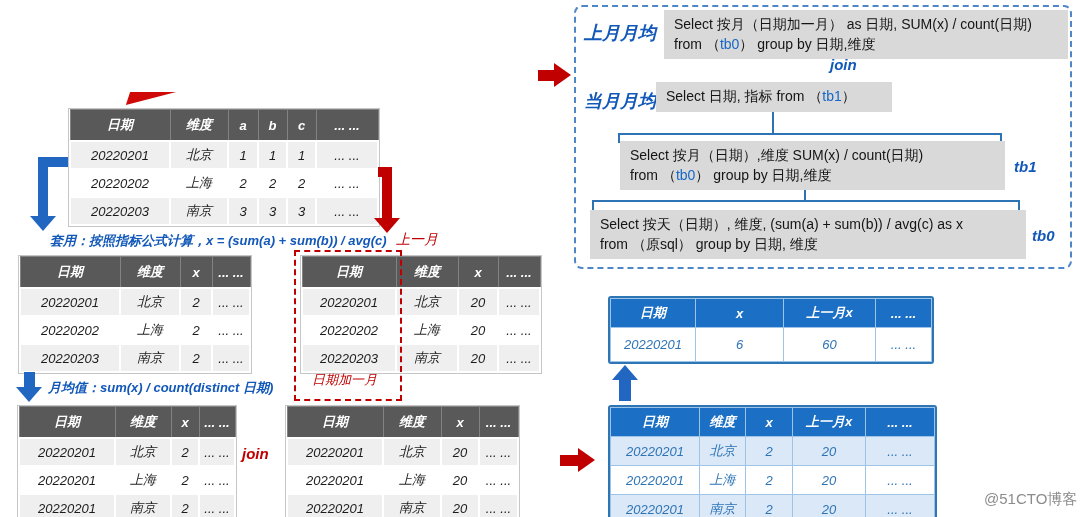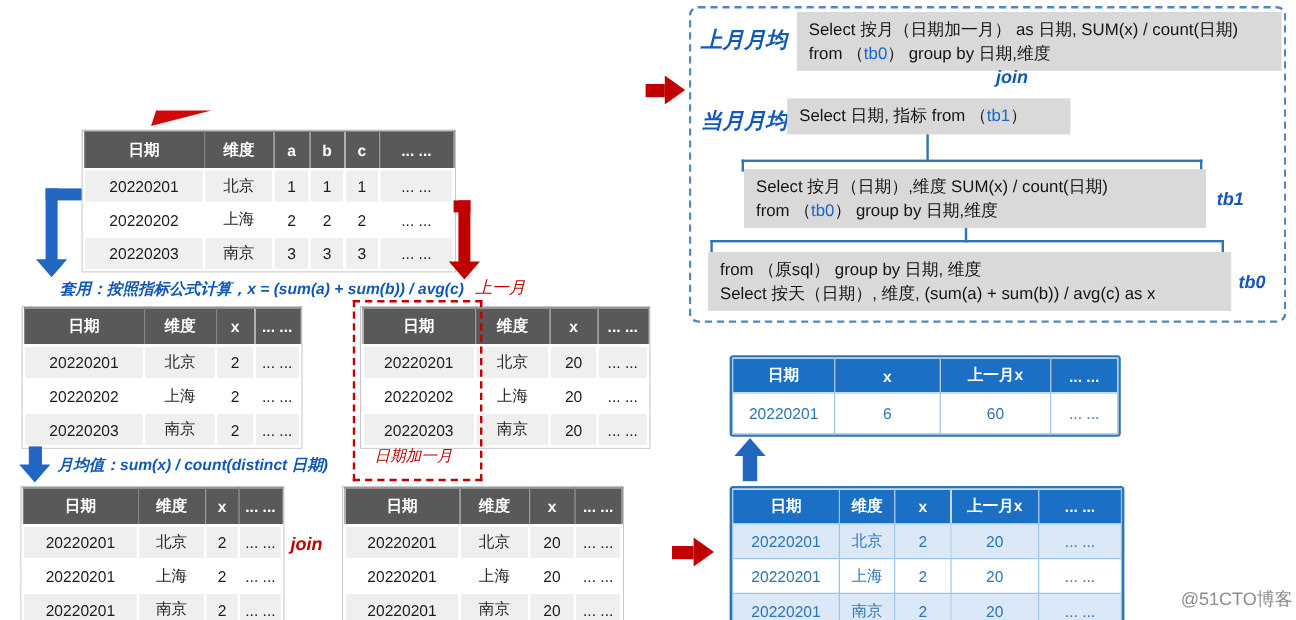--- a/index.html
+++ b/index.html
@@ -40,21 +40,21 @@
   .tbref{color:#1467c8;}
 
   
   .dash-blue{border:2px dashed #4f86c6;border-radius:8px;}
   .dash-red{border:2px dashed #c00000;}
 
   
   .brk{background:#2e74b5;}
 
   
-  table{border-collapse:collapse;table-layout:fixed;width:100%;}
+  table{border-collapse:collapse;table-layout:fixed;width:100%;font-style:italic;}
   th,td{text-align:center;overflow:hidden;white-space:nowrap;}
 
   .gwrap{border:1px solid #c6c6c6;}
   .gtable th{background:#595959;color:#fff;font-weight:bold;font-size:13px;border:1px solid #828282;padding:6px 2px;}
   .gtable td{font-size:13px;color:#1c1c1c;border:2px solid #fff;padding:4px 2px;background:#fff;}
   .gtable tr.shade td{background:#efefef;}
 
   .bwrap{border:2px solid #2e75b6;border-radius:3px;background:#fff;}
   .btable th{background:#1b6fc4;color:#fff;font-weight:bold;font-size:13px;border:1px solid #9dc3e6;padding:5px 2px;}
   .btable td{font-size:13px;color:#2e74b5;border:1px solid #9dc3e6;padding:5px 2px;background:#fff;}
@@ -316,22 +316,22 @@
     <div><span>from （</span><span class="tbref">tb0</span><span>） group by 日期,维度</span></div>
   </div>
   <div class="abs lbl-blue" style="left:1014px;top:158px;font-size:15px;">tb1</div>
 
   <div class="abs brk" style="left:804px;top:190px;width:2px;height:12px;"></div>
   <div class="abs brk" style="left:592px;top:200px;width:428px;height:2px;"></div>
   <div class="abs brk" style="left:592px;top:200px;width:2px;height:10px;"></div>
   <div class="abs brk" style="left:1018px;top:200px;width:2px;height:10px;"></div>
 
   <div class="abs sqlbox" style="left:590px;top:210px;width:416px;">
+    <div>Select 按天（日期）, 维度, (sum(a) + sum(b)) / avg(c) as x</div>
     <div>from （原sql） group by 日期, 维度</div>
-    <div>Select 按天（日期）, 维度, (sum(a) + sum(b)) / avg(c) as x</div>
   </div>
   <div class="abs lbl-blue" style="left:1032px;top:227px;font-size:15px;">tb0</div>
 
   <div class="abs bwrap" style="left:608px;top:296px;width:322px;">
     <table class="btable">
       <colgroup>
           <col style="width:85px">
           <col style="width:88px">
           <col style="width:92px">
           <col>

